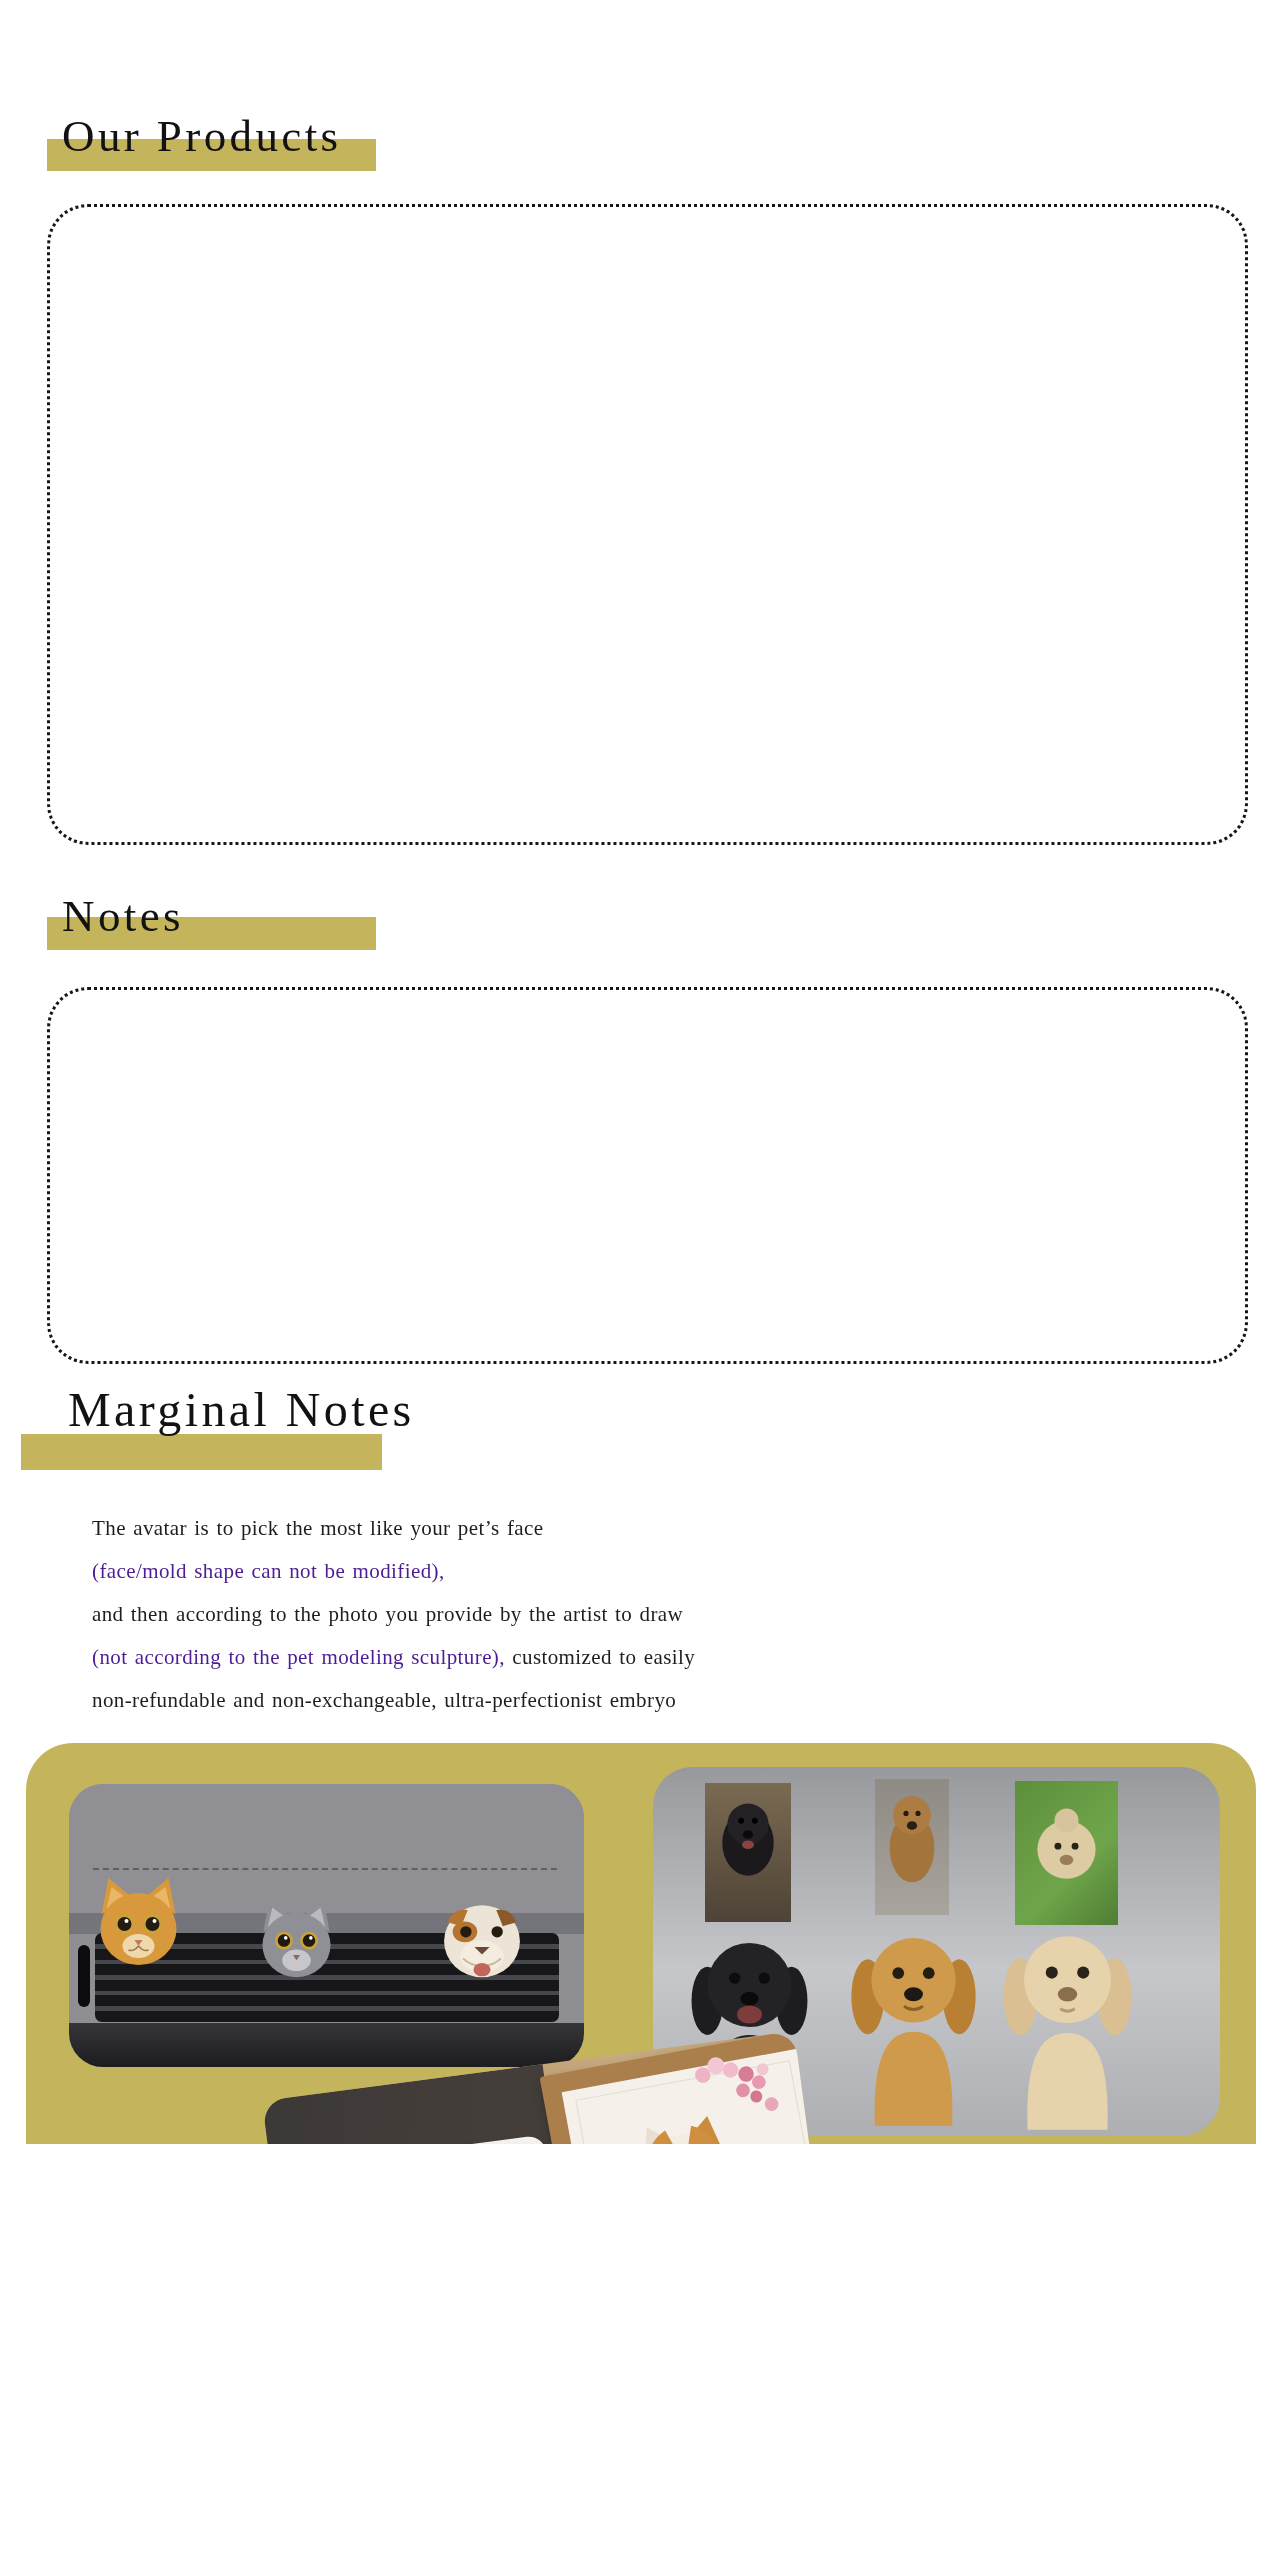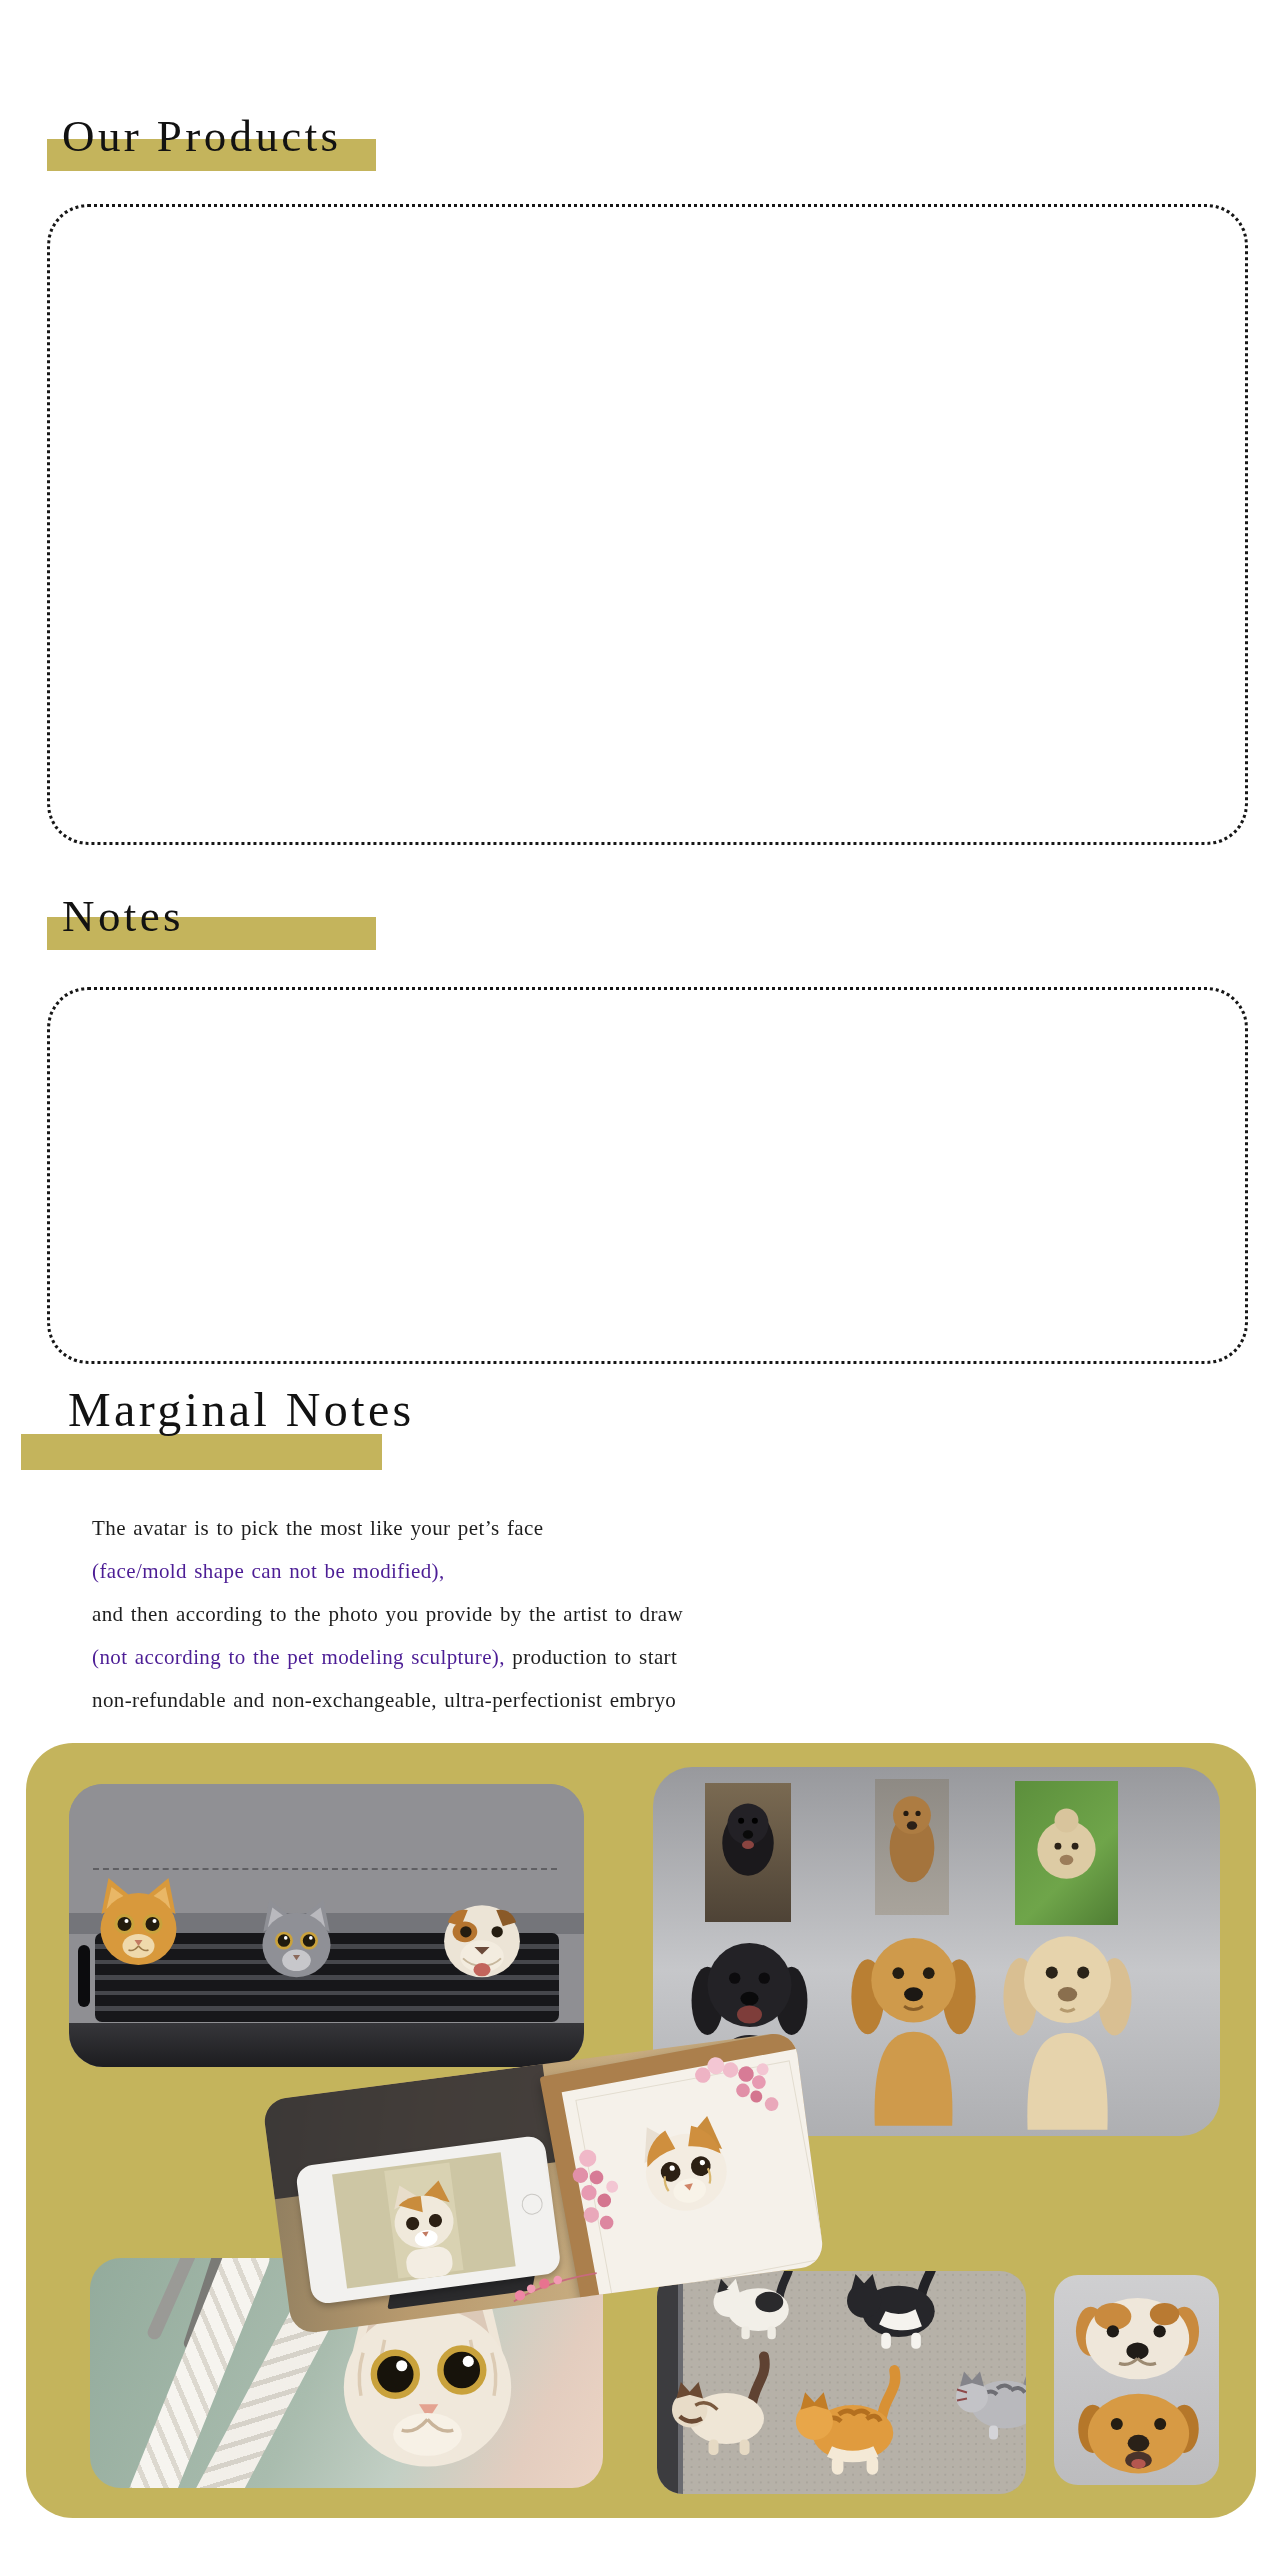--- a/index.html
+++ b/index.html
@@ -1,16 +1,16 @@
 <!DOCTYPE html>
 <html style="font-size:13.7px"><head>
 <meta charset="utf-8">
 <style>
   html,body{margin:0;padding:0;background:#fff;}
-  .page{position:relative;width:1288px;height:2576px;background:#ffffff;overflow:hidden;
+  .page{position:relative;width:1288px;height:2144px;background:#ffffff;overflow:hidden;
         font-family:"Liberation Serif","DejaVu Serif",serif;color:#1d1d1d;}
   .sec-title{position:absolute;font-size:45px;letter-spacing:3.4px;color:#121212;z-index:2;white-space:pre;}
   .hl-bar{position:absolute;background:#c4b45c;z-index:1;}
   .dotbox{position:absolute;border:3.4px dotted #161616;border-radius:41px;z-index:1;background:#fff;}
   .item-head{position:absolute;font-size:29px;letter-spacing:1.3px;color:#141414;white-space:pre;}
   .tblock{position:absolute;font-size:21px;letter-spacing:0.4px;word-spacing:1.7px;color:#1e1e1e;}
   .tblock .bl{height:40px;line-height:40px;white-space:pre;}
   .tblock.caveat .bl,.tblock.marg .bl{height:43px;line-height:43px;}
   .red{color:#4c1d95;}
   .icon{position:absolute;}
@@ -107,21 +107,21 @@
     <div class="bl">put it in a well-ventilated place to avoid light.</div>
   </div>
 
   <div class="hl-bar" style="left:20.6px;top:1434px;width:361px;height:36px;"></div>
   <div class="sec-title" style="left:24px;top:1382px;font-size:48px;margin-left:44px;">Marginal Notes</div>
 
   <div class="tblock marg" style="left:92px;top:1507px;">
     <div class="bl">The avatar is to pick the most like your pet’s face</div>
     <div class="bl red">(face/mold shape can not be modified),</div>
     <div class="bl">and then according to the photo you provide by the artist to draw</div>
-    <div class="bl"><span class="red">(not according to the pet modeling sculpture),</span><span> production to start</span></div>
+    <div class="bl"><span class="red">(not according to the pet modeling sculpture),</span><span> customized to easily</span></div>
     <div class="bl">non-refundable and non-exchangeable, ultra-perfectionist embryo</div>
   </div>
 
   <div class="olive-bg"></div>
 
   <div class="photo p1" aria-label="car air vent with orange cat, grey cat and bulldog head clips">
     <div class="abs" style="left:0;top:0;width:100%;height:129px;background:#909094;"></div>
     <div class="abs" style="left:24px;top:84px;width:464px;height:0;border-top:2.6px dashed #5f5f63;"></div>
     <div class="abs" style="left:0;top:129px;width:100%;height:20.6px;background:#74757a;"></div>
     <div class="abs" style="left:26px;top:149px;width:464px;height:89px;border-radius:6.9px;background:repeating-linear-gradient(180deg,#17171a 0 11px,#46474c 11px 15.5px);"></div>

